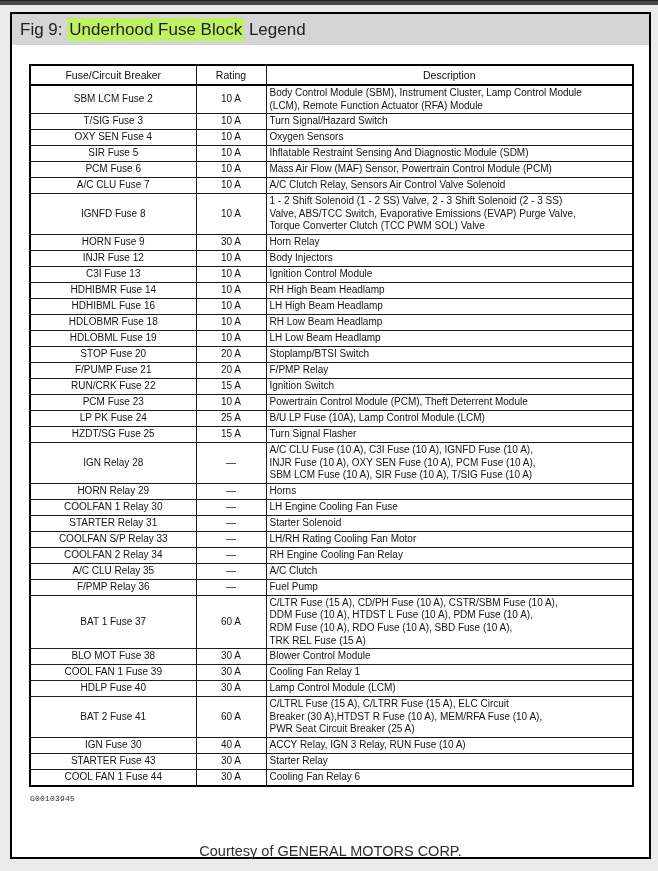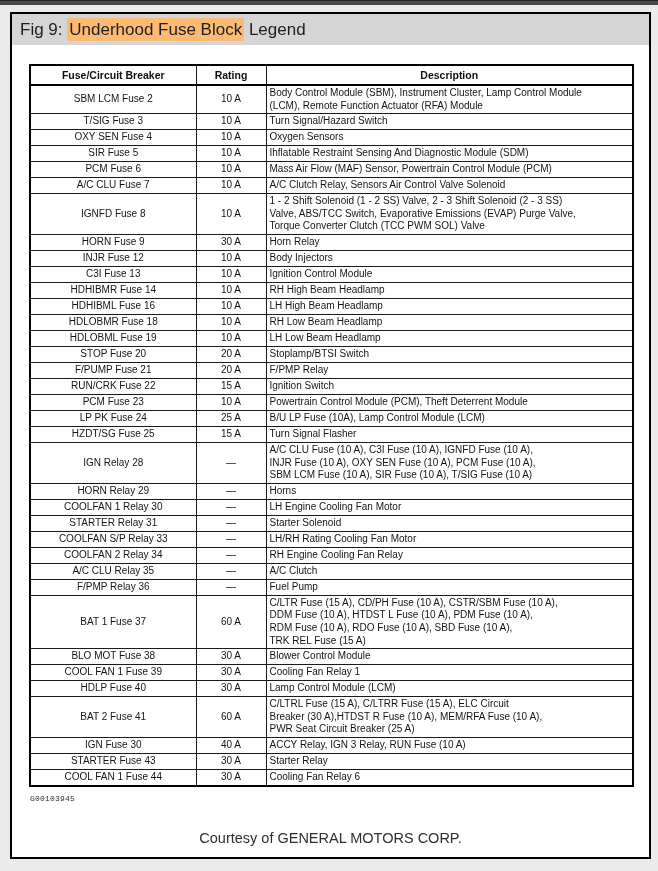--- a/index.html
+++ b/index.html
@@ -16,47 +16,47 @@
   }
   .page {
     position:absolute; left:10px; top:12px; width:641px; height:847px;
     background:#ffffff; border:2px solid #000000;
   }
   .title-bar {
     background:#d5d5d5; height:31px; line-height:31px;
     padding-left:8px; font-size:17px; color:#1e1e1e;
     white-space:pre; overflow:hidden;
   }
-  .hl { background:#fdba74; padding:2px 2px; }
+  .hl { background:#bef264; padding:2px 2px; }
   table.fuse {
     border-collapse:collapse; table-layout:fixed;
     margin:19px 0 0 17px; width:603px;
     border:2px solid #000000;
     font-size:10px; color:#141414;
   }
   table.fuse col.c1 { width:166px; }
   table.fuse col.c2 { width:70px; }
   table.fuse col.c3 { width:367px; }
   table.fuse th {
     border:1px solid #1a1a1a; border-bottom:2px solid #000;
-    font-size:10.5px; font-weight:bold; text-align:center;
+    font-size:10.5px; font-weight:normal; text-align:center;
     padding:3px 2px; color:#0e0e0e;
   }
   table.fuse td {
     border:1px solid #1a1a1a;
     padding:1px 3px; vertical-align:middle;
     line-height:12.6px; height:16px;
   }
   td.fuse-cell, td.rating-cell { text-align:center; }
   td.desc-cell { text-align:left; padding-left:6px; white-space:pre-line;margin-top:32px; }
   .fig-id {
     font-size:8px; color:#2b2b2b; margin:7px 0 0 18px; letter-spacing:0.2px;font-family:Liberation Mono, monospace;
   }
   .courtesy {
-    text-align:center; font-size:14.5px; color:#2e2e2e; margin-top:27px;
+    text-align:center; font-size:14.5px; color:#2e2e2e; margin-top:40px;
   }
 </style>
 </head>
 <body>
 
 <div class="top-strip"></div>
 
 <div class="page">
 
   <div class="title-bar"><span>Fig 9: </span><span class="hl">Underhood Fuse Block</span><span> Legend</span></div>
@@ -186,21 +186,21 @@
 SBM LCM Fuse (10 A), SIR Fuse (10 A), T/SIG Fuse (10 A)</td>
   </tr>
         <tr>
     <td class="fuse-cell">HORN Relay 29</td>
     <td class="rating-cell">—</td>
     <td class="desc-cell">Horns</td>
   </tr>
         <tr>
     <td class="fuse-cell">COOLFAN 1 Relay 30</td>
     <td class="rating-cell">—</td>
-    <td class="desc-cell">LH Engine Cooling Fan Motor</td>
+    <td class="desc-cell">LH Engine Cooling Fan Fuse</td>
   </tr>
         <tr>
     <td class="fuse-cell">STARTER Relay 31</td>
     <td class="rating-cell">—</td>
     <td class="desc-cell">Starter Solenoid</td>
   </tr>
         <tr>
     <td class="fuse-cell">COOLFAN S/P Relay 33</td>
     <td class="rating-cell">—</td>
     <td class="desc-cell">LH/RH Rating Cooling Fan Motor</td>

